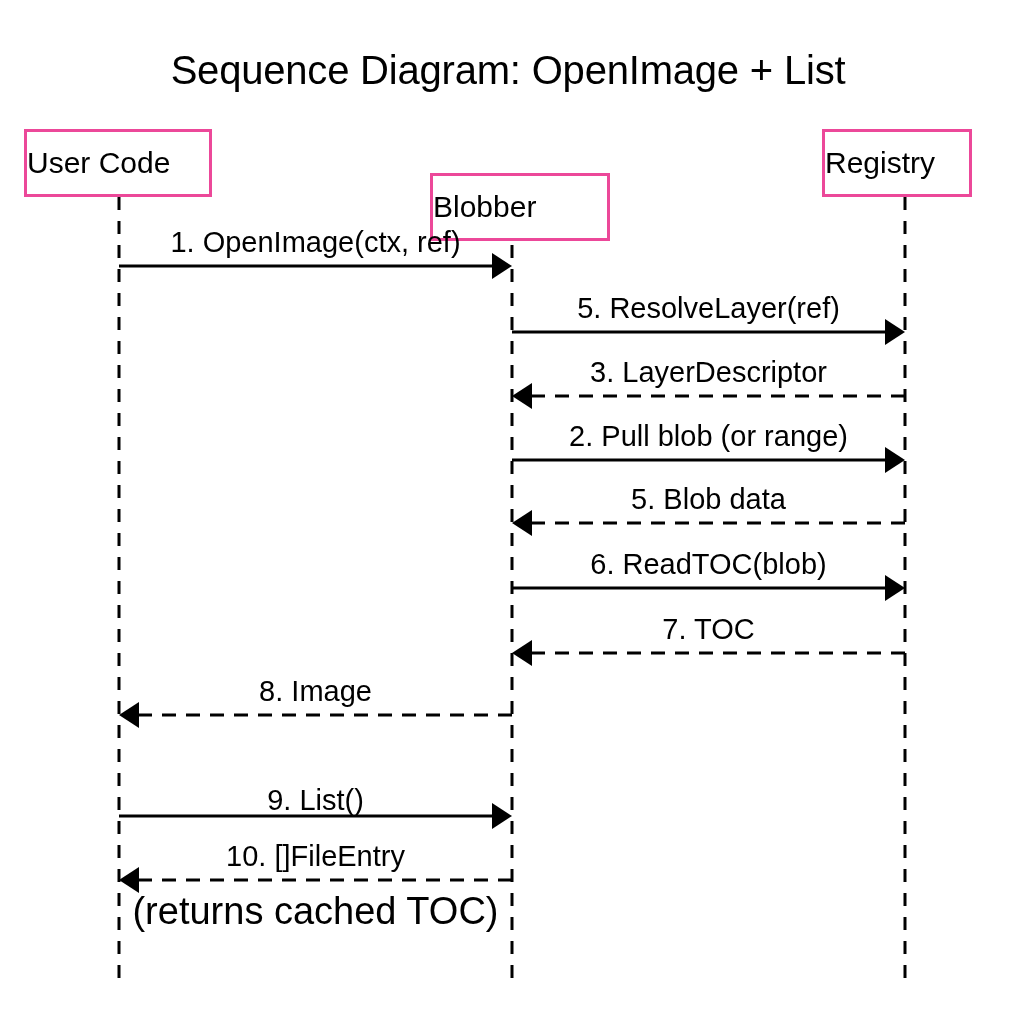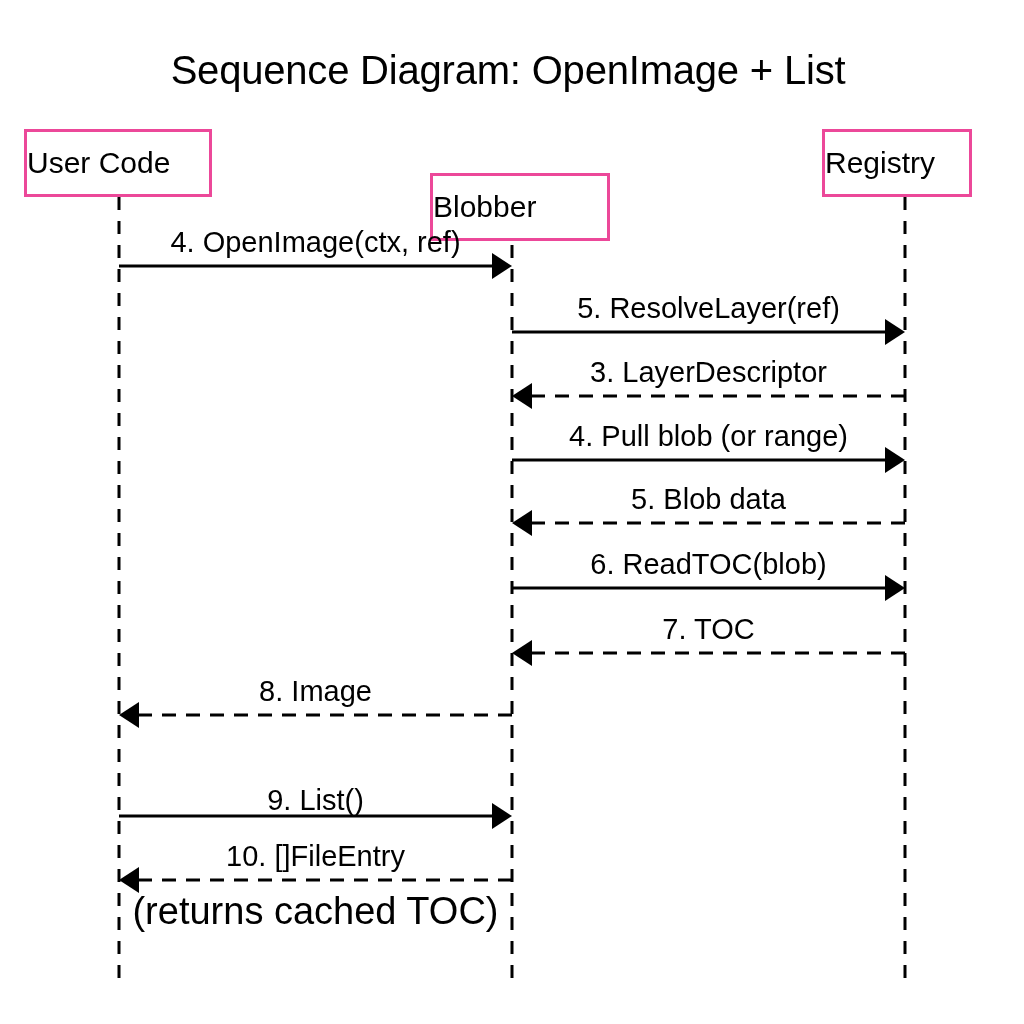--- a/index.html
+++ b/index.html
@@ -104,24 +104,24 @@
   <span class="participant-label">User Code</span>
 </div>
 <div class="participant-box" id="pbox1" style="left: 430px; top: 129px; width: 180px; height: 68px; margin-top: 44px;">
   <span class="participant-label">Blobber</span>
 </div>
 <div class="participant-box" id="pbox2" style="left: 822px; top: 129px; width: 150px; height: 68px;">
   <span class="participant-label">Registry</span>
 </div>
 
 <div id="msg-labels">
-    <div class="msg-label" style="left: 315.5px; top: 228px;">4. OpenImage(ctx, ref)</div>
+    <div class="msg-label" style="left: 315.5px; top: 228px;">1. OpenImage(ctx, ref)</div>
     <div class="msg-label" style="left: 708.5px; top: 294px;">5. ResolveLayer(ref)</div>
     <div class="msg-label" style="left: 708.5px; top: 358px;">3. LayerDescriptor</div>
-    <div class="msg-label" style="left: 708.5px; top: 422px;">4. Pull blob (or range)</div>
+    <div class="msg-label" style="left: 708.5px; top: 422px;">2. Pull blob (or range)</div>
     <div class="msg-label" style="left: 708.5px; top: 485px;">5. Blob data</div>
     <div class="msg-label" style="left: 708.5px; top: 550px;">6. ReadTOC(blob)</div>
     <div class="msg-label" style="left: 708.5px; top: 615px;">7. TOC</div>
     <div class="msg-label" style="left: 315.5px; top: 677px;">8. Image</div>
     <div class="msg-label" style="left: 315.5px; top: 778px; margin-top: 8px;">9. List()</div>
     <div class="msg-label" style="left: 315.5px; top: 842px;">10. []FileEntry</div>
     <div class="msg-sublabel" style="left: 315.5px; top: 892px;">(returns cached TOC)</div>
   </div>
 
 </body></html>

